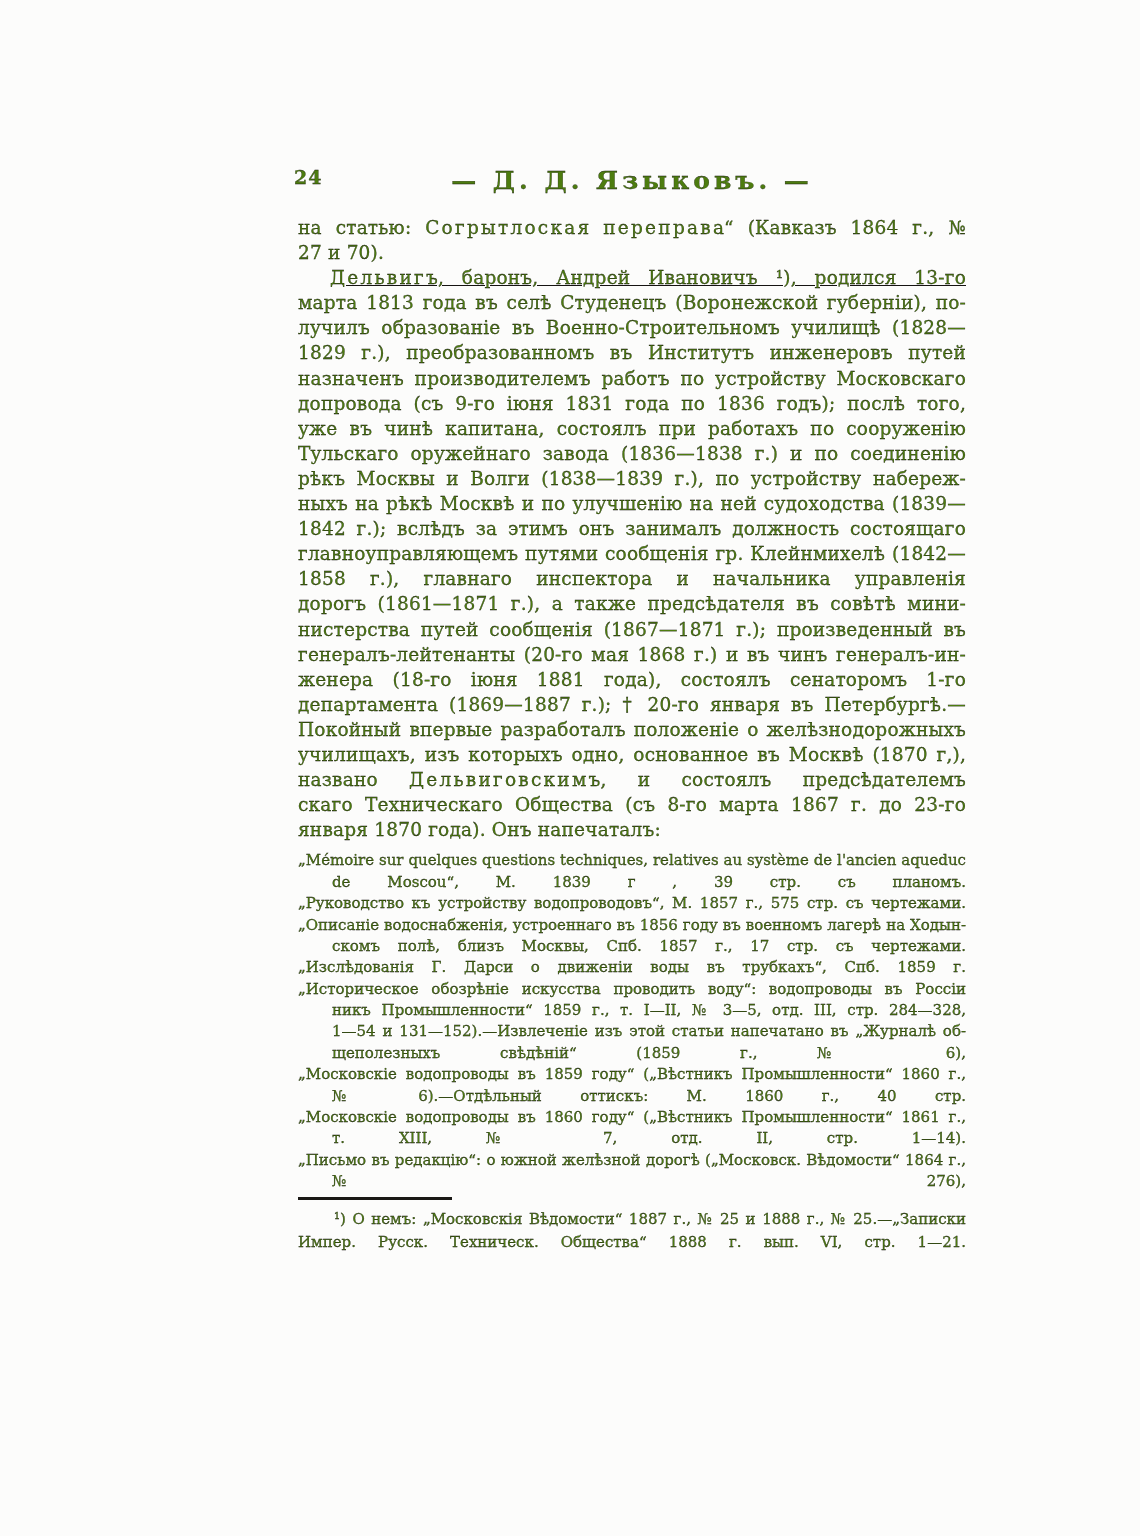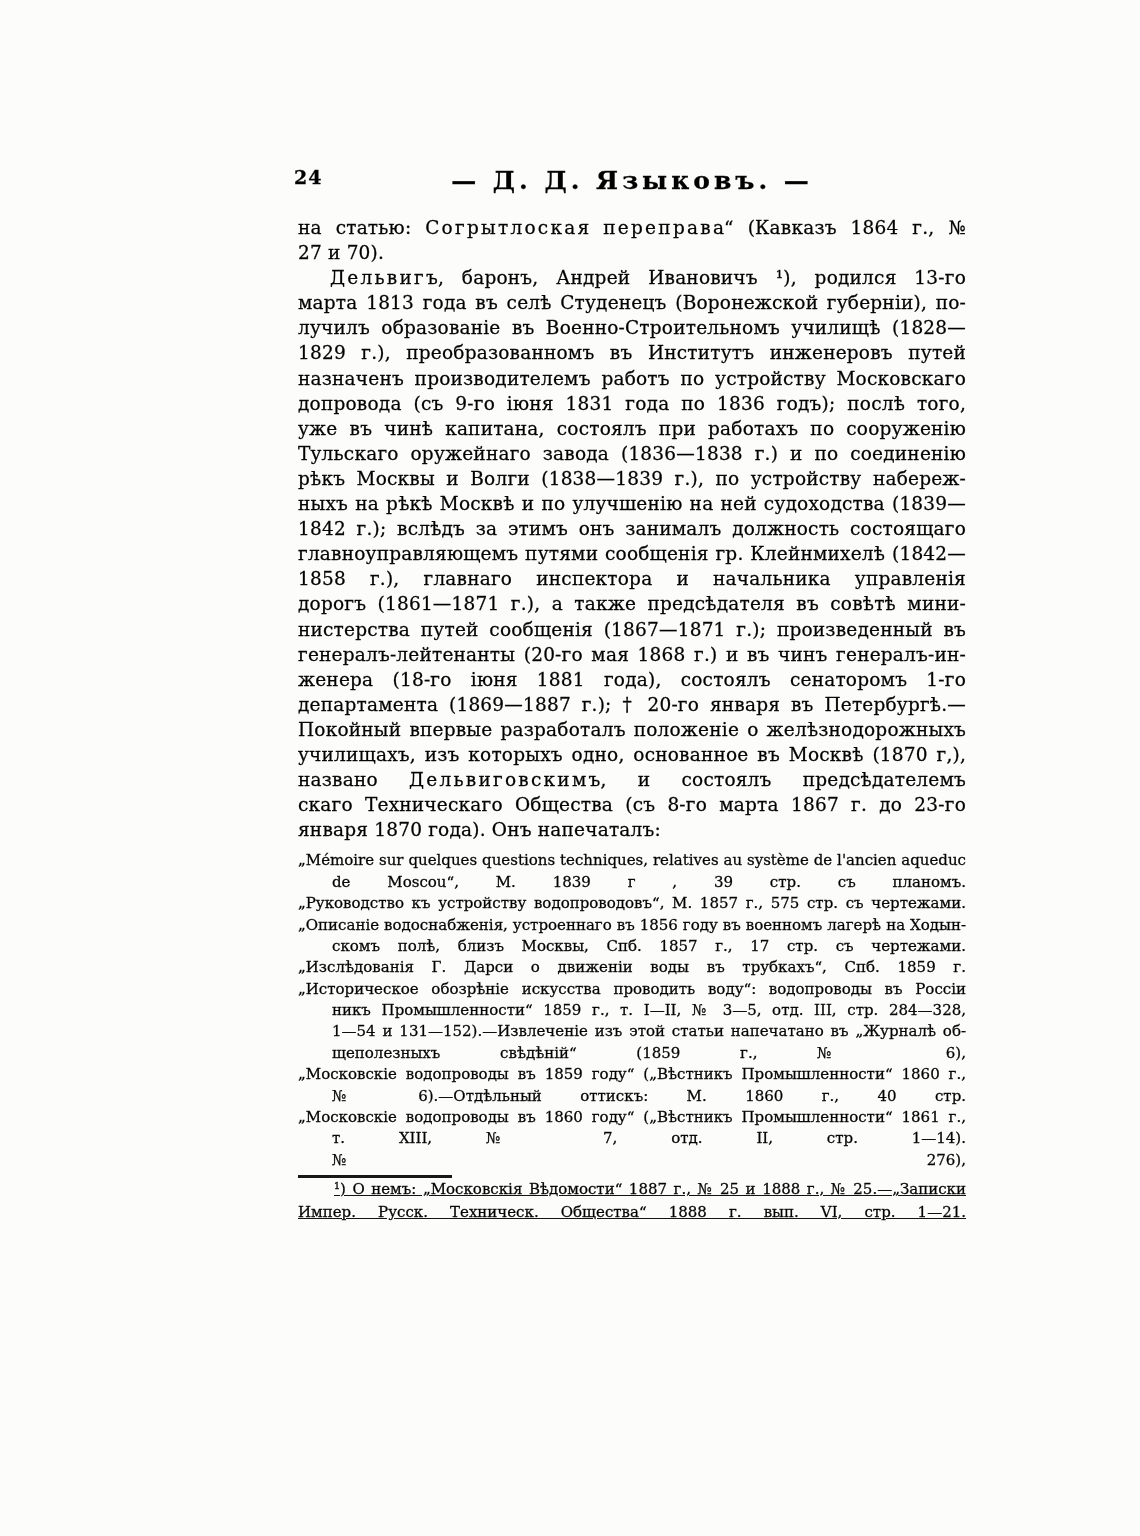--- a/index.html
+++ b/index.html
@@ -1,20 +1,20 @@
 <!DOCTYPE html>
 <html><head>
 <meta charset="utf-8">
 <style>
   html,body { margin:0; padding:0; background:#ffffff; }
   .page {
     position:relative;
     width:1140px; height:1536px;
     background:#fcfcfb;
-    color:#000000;
+    color:#4d7c0f;
     font-family:"DejaVu Serif", serif;
     -webkit-text-stroke:0.28px #151311;
     overflow:hidden;
   }
   .content { position:absolute; left:298px; top:166px; width:668px; }
 
   .header-row { position:relative; height:27px; }
   .page-num {
     position:absolute; left:-4px; top:0;
     font-size:19px; font-weight:bold; letter-spacing:1px;
@@ -25,36 +25,36 @@
   }
 
   .main { margin-top:22px; font-size:18.5px; }
   .main .ln {
     height:25.1px; line-height:25.1px;
     text-align:justify; text-align-last:justify;
     overflow:hidden; letter-spacing:0.2px;
     white-space:normal;
   }
   .ln.left { text-align:center; text-align-last:left; }
-  .main .ln.par { text-indent:32px; }
+  .main .ln.par { text-indent:32px;text-decoration:underline; }
 
   .bib { margin-top:8px; font-size:15px; }
   .bib .ln {
     height:21.4px; line-height:21.4px;
     text-align:justify; text-align-last:justify;
     overflow:hidden;
   }
   .bib .ln.cont { padding-left:34px; }
 
   .separator {
     margin-top:4px; width:154px; height:3px;
     background:#1a1815;
   }
 
-  .footnote { font-size:15px;text-decoration:underline; }
+  .footnote { margin-top:8px; font-size:15px; }
   .footnote .ln {
     height:23px; line-height:23px;
     text-align:justify; text-align-last:justify;
     overflow:hidden;
   }
   .footnote .ln.ind { text-indent:36px; }
 </style>
 </head>
 <body>
 
@@ -102,20 +102,21 @@
       <div class="ln cont left">скомъ полѣ, близъ Москвы, Спб. 1857 г., 17 стр. съ чертежами.</div>
       <div class="ln left">„Изслѣдованія Г. Дарси о движеніи воды въ трубкахъ“, Спб. 1859 г.</div>
       <div class="ln">„Историческое обозрѣніе искусства проводить воду“: водопроводы въ Россіи („Вѣст-</div>
       <div class="ln cont">никъ Промышленности“ 1859 г., т. I—II, № 3—5, отд. III, стр. 284—328,</div>
       <div class="ln cont">1—54 и 131—152).—Извлеченіе изъ этой статьи напечатано въ „Журналѣ об-</div>
       <div class="ln cont left">щеполезныхъ свѣдѣній“ (1859 г., № 6),</div>
       <div class="ln">„Московскіе водопроводы въ 1859 году“ („Вѣстникъ Промышленности“ 1860 г.,</div>
       <div class="ln cont left">№ 6).—Отдѣльный оттискъ: М. 1860 г., 40 стр.</div>
       <div class="ln">„Московскіе водопроводы въ 1860 году“ („Вѣстникъ Промышленности“ 1861 г.,</div>
       <div class="ln cont left">т. XIII, № 7, отд. II, стр. 1—14).</div>
+      <div class="ln">„Письмо въ редакцію“: о южной желѣзной дорогѣ („Московск. Вѣдомости“ 1864 г.,</div>
       <div class="ln cont left">№ 276),</div>
     </div>
 
     <div class="separator"></div>
 
     <div class="footnote">
       <div class="ln ind">¹) О немъ: „Московскія Вѣдомости“ 1887 г., № 25 и 1888 г., № 25.—„Записки</div>
       <div class="ln left">Импер. Русск. Техническ. Общества“ 1888 г. вып. VI, стр. 1—21.</div>
     </div>
 

